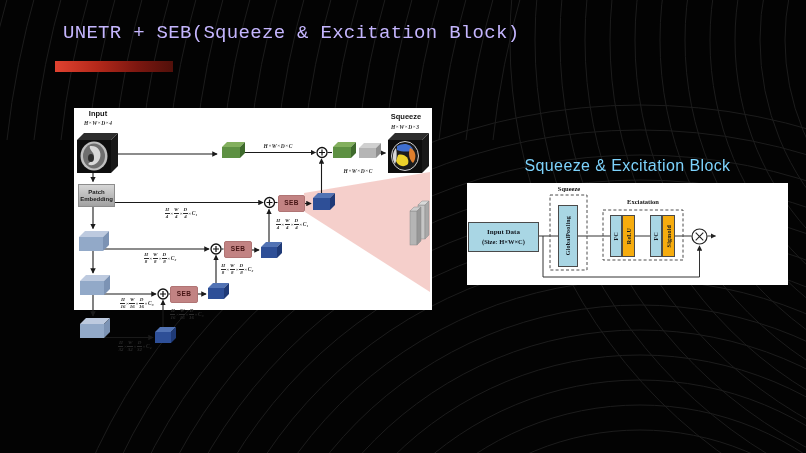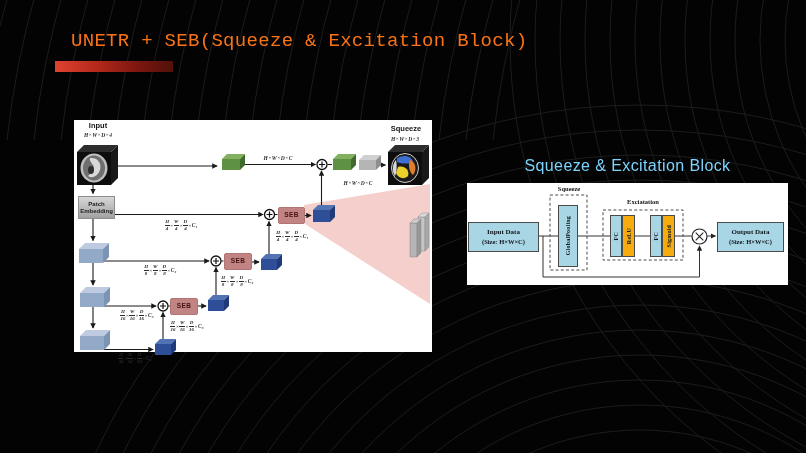--- a/index.html
+++ b/index.html
@@ -3,30 +3,30 @@
 <meta charset="utf-8">
 <style>
   html,body{margin:0;padding:0;}
   body{
     position:relative;width:806px;height:453px;overflow:hidden;
     background:#030303;font-family:"Liberation Sans",sans-serif;
   }
   .bg-svg{position:absolute;left:0;top:0;z-index:0;}
   
   .slide-title{
-    position:absolute;left:59px;top:18px;z-index:3;margin:12px;
+    position:absolute;left:59px;top:18px;z-index:3;margin:4px;
     font:400 19px/1.25 "Liberation Mono",monospace;letter-spacing:.3px;
-    color:#f97316;white-space:nowrap;
+    color:#c4b5fd;white-space:nowrap;
   }
   .accent-bar{
     position:absolute;left:55px;top:61px;width:118px;height:11px;z-index:3;
     background:linear-gradient(to right,#e04230 0%,#b5291b 35%,#7c1710 70%,#51100a 100%);
   }
   
-  .unetr-panel{position:absolute;left:74px;top:120px;width:358px;height:232px;background:#ffffff;z-index:2;}
+  .unetr-panel{position:absolute;left:74px;top:108px;width:358px;height:202px;background:#ffffff;z-index:2;}
   .se-title{
     position:absolute;left:467px;top:156px;width:321px;z-index:3;margin:0;
     font:400 16px/1.2 "Liberation Sans",sans-serif;color:#7dd3fc;text-align:center;letter-spacing:.4px;
   }
   .se-panel{position:absolute;left:467px;top:183px;width:321px;height:102px;background:#ffffff;z-index:2;}
   .gfx{position:absolute;left:0;top:0;}
   
   .abs{position:absolute;}
   .ctr{text-align:center;}
   .sans-lbl{font:700 7.5px/1.1 "Liberation Sans",sans-serif;color:#141414;}
@@ -327,24 +327,20 @@
     <g transform="translate(232.5,53.5)">
       <circle r="7.5" fill="#ffffff" stroke="#222222" stroke-width="1.2"></circle>
       <path d="M-3.8,-3.8 L3.8,3.8 M-3.8,3.8 L3.8,-3.8" stroke="#222222" stroke-width="1.1"></path>
     </g>
   </svg>
 
   <div class="abs databox" style="left:1px;top:39px;width:69px;height:28px;">
     <span class="l1">Input Data</span>
     <span class="l2">(Size: H×W×C)</span>
   </div>
-  <div class="abs databox" style="left:250px;top:39px;width:65px;height:28px;">
-    <span class="l1">Output Data</span>
-    <span class="l2">(Size: H×W×C)</span>
-  </div>
 
   <div class="abs ctr selbl" style="left:80px;top:3px;width:44px;">Squeeze</div>
   <div class="abs ctr selbl" style="left:144px;top:16px;width:64px;">Exciatation</div>
 
   <div class="abs vbox bgblue" style="left:91px;top:22px;width:20px;height:62px;">
     <span>GlobalPooling</span>
   </div>
   <div class="abs vbox bgblue" style="left:143px;top:32px;width:12px;height:42px;">
     <span>FC</span>
   </div>

